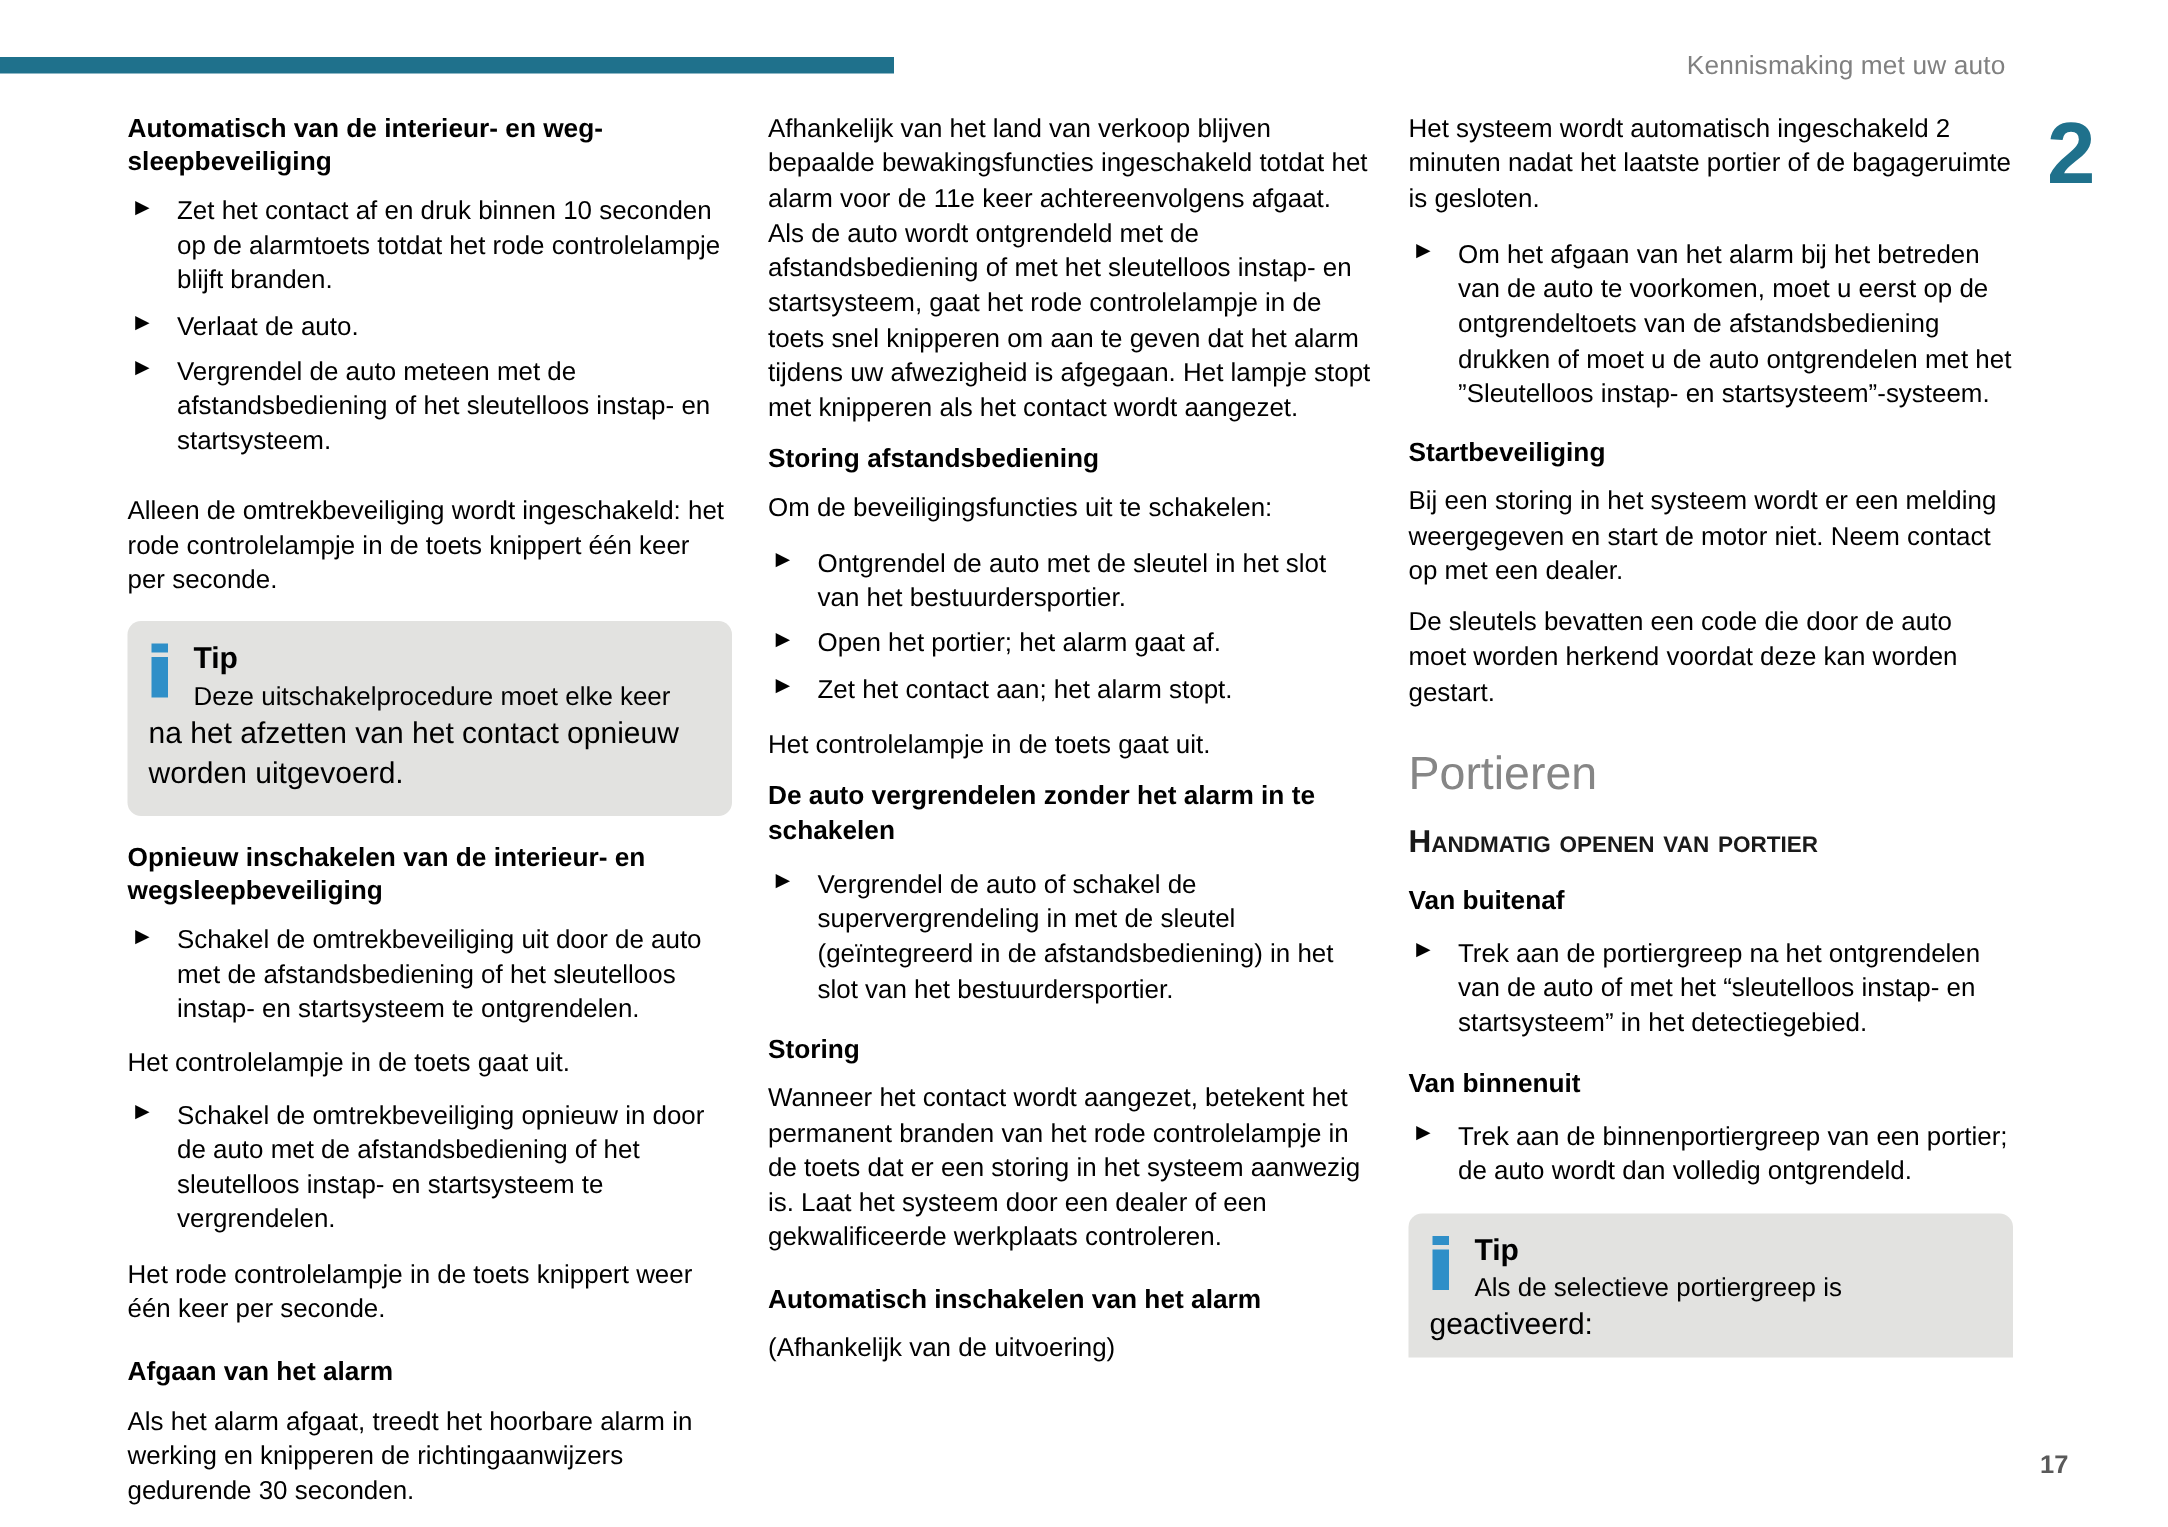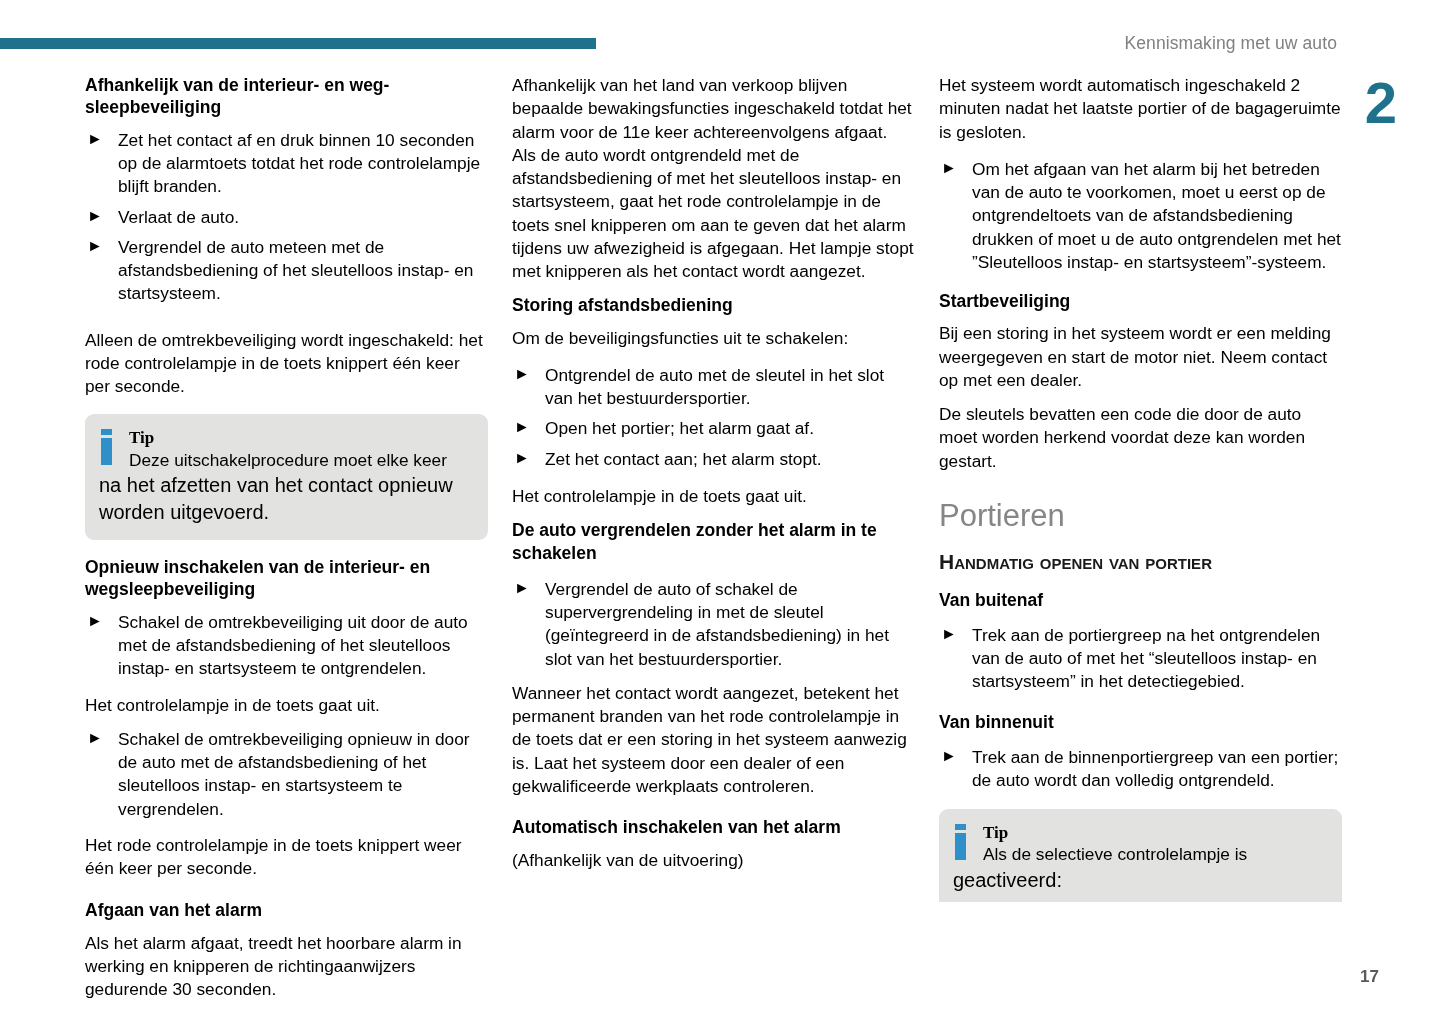--- a/index.html
+++ b/index.html
@@ -155,26 +155,25 @@
     height: 6px;
     background: #2F8FC8;
     margin-bottom: 3px;
   }
   .tip-icon .stem {
     width: 11px;
     height: 27px;
     background: #2F8FC8;
   }
   .tip-label {
-    font-size: 17px;
+    font-size: 20px;
     font-weight: bold;
     line-height: 1.28;
     margin: 0 0 0 30px;
     color: #000;
-    font-family: Liberation Serif, serif;
   }
   .tip-first {
     font-size: 17.3px;
     line-height: 1.345;
     margin: 0 0 0 30px;
     color: #000;
   }
   .tip-rest {
     font-size: 20px;
     line-height: 1.345;
@@ -186,21 +185,21 @@
 <body>
 
 <div class="header-bar"></div>
 <div class="header-title">Kennismaking met uw auto</div>
 <div class="chapter-number">2</div>
 
 <div class="columns">
 
   <div class="col col-1">
 
-    <h3 class="h-sub">Afhankelijk van de interieur- en weg-sleepbeveiliging</h3>
+    <h3 class="h-sub">Automatisch van de interieur- en weg-sleepbeveiliging</h3>
 
     <ul class="bullets">
       <li><span class="tri">►</span><span>Zet het contact af en druk binnen 10 seconden op de alarmtoets totdat het rode controlelampje blijft branden.</span></li>
       <li><span class="tri">►</span><span>Verlaat de auto.</span></li>
       <li><span class="tri">►</span><span>Vergrendel de auto meteen met de afstandsbediening of het sleutelloos instap- en startsysteem.</span></li>
     </ul>
 
     <p class="body" style="margin-top:23px">Alleen de omtrekbeveiliging wordt ingeschakeld: het rode controlelampje in de toets knippert één keer per seconde.</p>
 
     <div class="tipbox">
@@ -248,20 +247,21 @@
     </ul>
 
     <p class="body" style="margin-top:14px">Het controlelampje in de toets gaat uit.</p>
 
     <h3 class="h-sub" style="margin-top:4px">De auto vergrendelen zonder het alarm in te schakelen</h3>
 
     <ul class="bullets" style="margin-top:14px">
       <li><span class="tri">►</span><span>Vergrendel de auto of schakel de supervergrendeling in met de sleutel (geïntegreerd in de afstandsbediening) in het slot van het bestuurdersportier.</span></li>
     </ul>
 
+    <h3 class="h-sub" style="margin-top:17px">Storing</h3>
 
     <p class="body">Wanneer het contact wordt aangezet, betekent het permanent branden van het rode controlelampje in de toets dat er een storing in het systeem aanwezig is. Laat het systeem door een dealer of een gekwalificeerde werkplaats controleren.</p>
 
     <h3 class="h-sub" style="margin-top:18px">Automatisch inschakelen van het alarm</h3>
 
     <p class="body">(Afhankelijk van de uitvoering)</p>
   </div>
 
   <div class="col col-3">
 
@@ -291,20 +291,20 @@
     <ul class="bullets" style="margin-top:13px">
       <li><span class="tri">►</span><span>Trek aan de binnenportiergreep van een portier; de auto wordt dan volledig ontgrendeld.</span></li>
     </ul>
 
     <div class="tipbox clipped">
       <div class="tip-icon">
         <div class="dot"></div>
         <div class="stem"></div>
       </div>
       <div class="tip-label">Tip</div>
-      <div class="tip-first">Als de selectieve controlelampje is</div>
+      <div class="tip-first">Als de selectieve portiergreep is</div>
       <div class="tip-rest">geactiveerd:</div>
     </div>
   </div>
 
 </div>
 
 <div class="page-number">17</div>
 
 </body></html>

